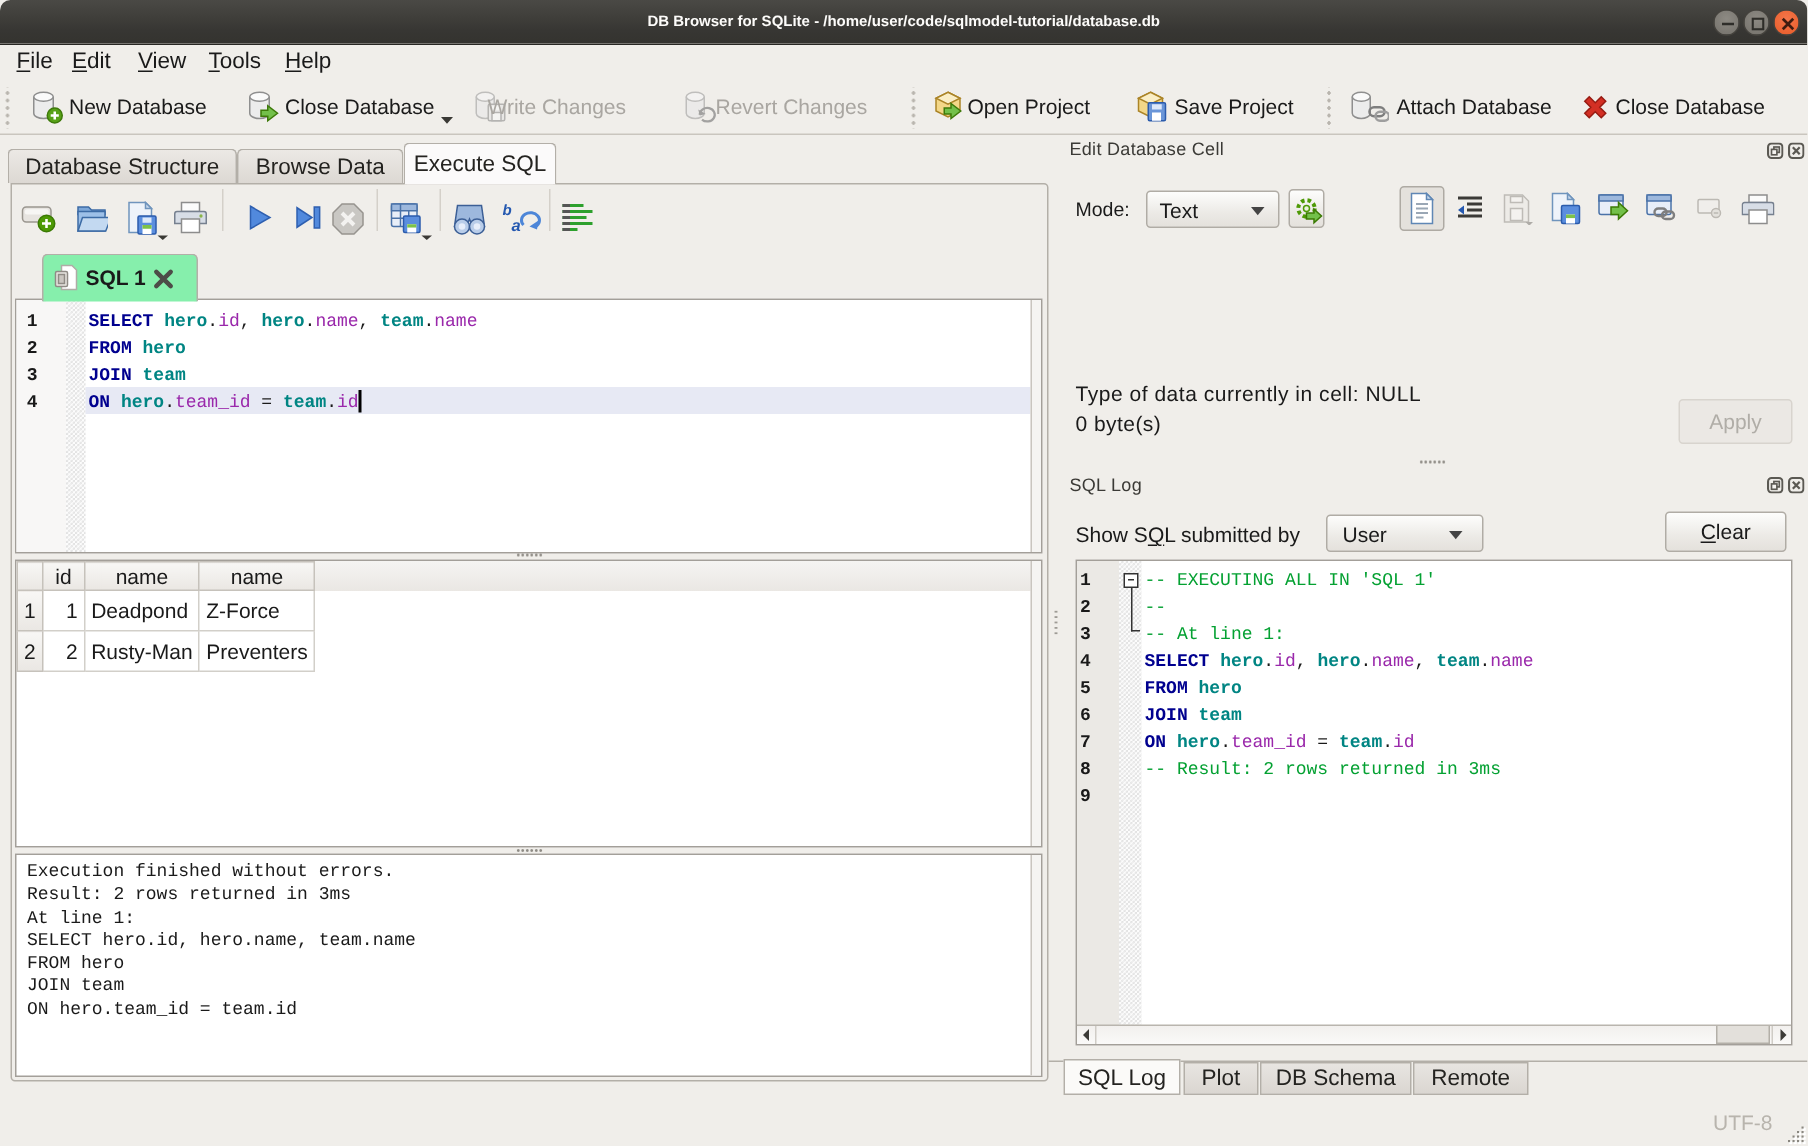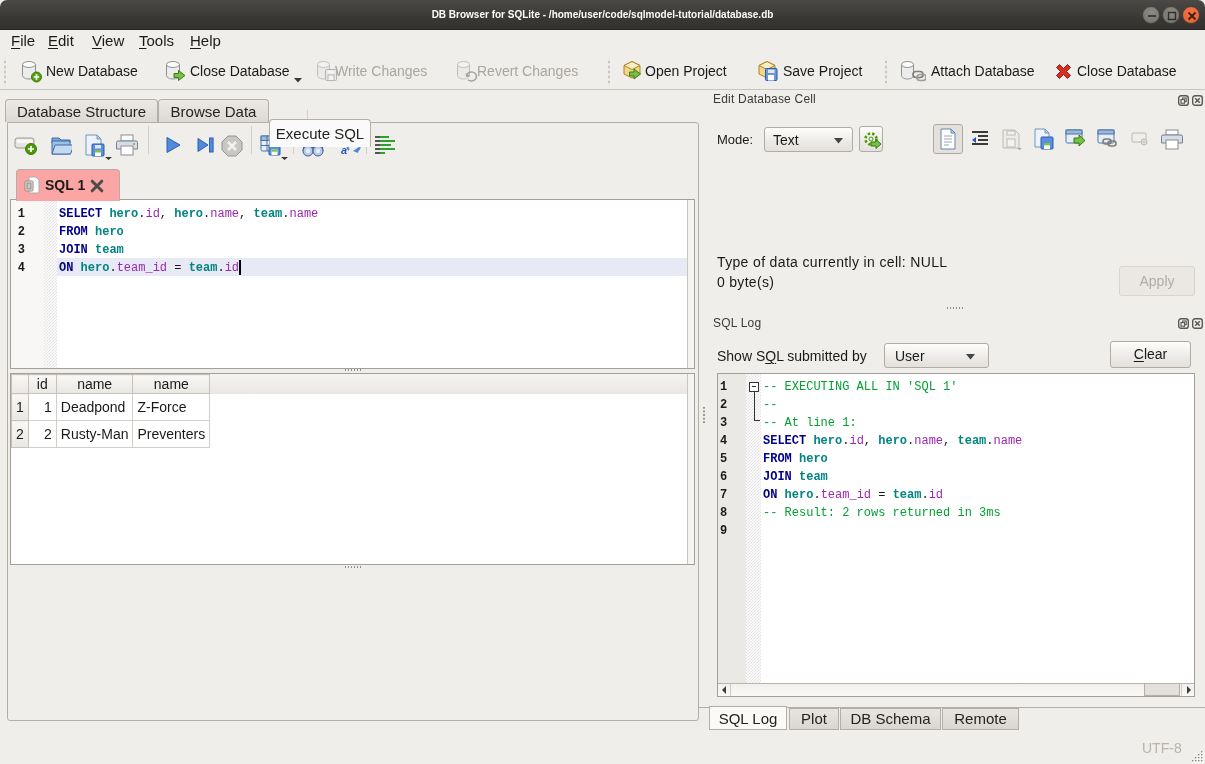--- a/index.html
+++ b/index.html
@@ -38,21 +38,21 @@
 .box{position:absolute;background:#fff;border:1px solid #a39f99;}
 #editor{left:2px;top:76px;width:685px;height:170px;}
 #results{left:2px;top:250px;width:685px;height:192px;}
 #output{left:2px;top:446px;width:685px;height:149px;}
 .dots6{position:absolute;width:18px;height:2px;
  background-image:radial-gradient(circle,#8e8b85 0.8px,transparent 1px);background-size:3px 2px;}
 
 #sqltb{position:absolute;left:0;top:0;width:689px;height:44px;}
 #sqltb svg{position:absolute;top:11px;}
 
-#sqltab{position:absolute;left:8px;top:46px;width:104px;height:32px;background:#fca5a5;
+#sqltab{position:absolute;left:20px;top:46px;width:104px;height:32px;background:#86efac;
  border:1px solid #b3afa8;border-bottom:none;border-radius:4px 4px 0 0;z-index:3;}
 #sqltab .lbl{position:absolute;left:28px;top:7px;font-weight:bold;font-size:14px;}
 
 .gutter{position:absolute;top:0;bottom:0;background:#f8f7f6;}
 .fold{position:absolute;top:0;bottom:0;background-image:linear-gradient(45deg,#e2e2e2 25%,transparent 25%,transparent 75%,#e2e2e2 75%),linear-gradient(45deg,#e2e2e2 25%,transparent 25%,transparent 75%,#e2e2e2 75%);background-size:3px 3px;background-position:0 0,1.5px 1.5px;background-color:#fcfcfc;}
 .code{font-family:"Liberation Mono",monospace;font-size:12px;line-height:18px;white-space:pre;}
 .lnum{font-family:"Liberation Mono",monospace;font-size:12px;line-height:18px;font-weight:bold;color:#191919;text-align:right;white-space:pre;}
 .kw{color:#00008f;font-weight:bold;}
 .tbl{color:#008583;font-weight:bold;}
 .fld{color:#9a28ab;}
@@ -132,21 +132,21 @@
       <path d="M1 1 h8 l-4 4.5 z" fill="#3a3935"></path>
     </svg>
   <div class="vsep" style="left:307px;"></div>
   <svg class="abs" style="left:316px;top:8px;" width="22" height="23" viewBox="0 0 22 23" opacity="0.6">
     <path d="M1.5 4.5 v11 c0 2 3 3.5 6 3.5 s6 -1.5 6 -3.5 v-11" fill="#e9e9e9" stroke="#9f9f9f"></path>
     <ellipse cx="7.5" cy="4.5" rx="6" ry="3" fill="#f6f6f6" stroke="#9f9f9f"></ellipse>
     <rect x="9.5" y="9.5" width="11" height="11" rx="1" fill="#e3e3e3" stroke="#8e8e8e"></rect>
     <rect x="12" y="15" width="6" height="5.5" fill="#f8f8f8" stroke="#8e8e8e"></rect>
     <rect x="12" y="10.5" width="6" height="3" fill="#f8f8f8"></rect>
   </svg>
-  <span class="tbtxt dis" style="left:335px;text-align:right;">Write Changes</span>
+  <span class="tbtxt dis" style="left:325px;text-align:right;">Write Changes</span>
   <svg class="abs" style="left:456px;top:8px;" width="22" height="23" viewBox="0 0 22 23" opacity="0.6">
     <path d="M1.5 4.5 v11 c0 2 3 3.5 6 3.5 s6 -1.5 6 -3.5 v-11" fill="#e9e9e9" stroke="#9f9f9f"></path>
     <ellipse cx="7.5" cy="4.5" rx="6" ry="3" fill="#f6f6f6" stroke="#9f9f9f"></ellipse>
     <path d="M10.5 16.5 a5 4.5 0 1 1 1.5 3.2" fill="none" stroke="#6f6f6f" stroke-width="1.5"></path>
     <path d="M9.5 13 l1 4 4 -1 z" fill="#6f6f6f"></path>
   </svg>
   <span class="tbtxt dis" style="left:477px;">Revert Changes</span>
   <div class="handle" style="left:607px;top:6px;"></div>
   <svg class="abs" style="left:622px;top:8px;" width="21" height="22" viewBox="0 0 21 22">
     <path d="M10 1.5 l8 4 v8.5 l-8 4 -8 -4 V5.5 z" fill="#f3d788" stroke="#ab8427"></path>
@@ -175,21 +175,21 @@
   </svg>
   <span class="tbtxt" style="left:1077px;">Close Database</span>
 </div>
 
 <div class="mtab" style="left:5px;width:153px;">
     <div style="margin-top:3px;">Database Structure</div>
   </div>
 <div class="mtab" style="left:158px;width:111px;">
     <div style="margin-top:3px;">Browse Data</div>
   </div>
-<div class="mtab act" style="left:269px;width:102px;margin-top:24px;">
+<div class="mtab act" style="left:269px;width:102px;">
     <div style="margin-top:5px;">Execute SQL</div>
   </div>
 
 <div id="tabframe">
   <div id="sqltb">
     <svg style="left:6px;" width="24" height="22" viewBox="0 0 24 22">
       <rect x="1" y="4" width="19" height="10" rx="2.5" fill="#e7e4e0" stroke="#9a968f"></rect>
       <rect x="2.5" y="5.5" width="16" height="3.5" rx="1.5" fill="#f7f6f4"></rect>
       <circle cx="17" cy="15" r="5.5" fill="#4e9a06" stroke="#3b7a04"></circle>
       <path d="M17 12 v6 M14 15 h6" stroke="#fff" stroke-width="1.7"></path>
@@ -303,20 +303,30 @@
       <tr>
             <th class="rh">2</th>
             <td style="text-align:right;">2</td>
             <td>Rusty-Man</td>
             <td>Preventers</td>
           </tr>
     </tbody>
       </table>
   </div>
   <div class="dots6" style="left:336px;top:443px;"></div>
+  <div class="box" id="output">
+    <div class="abs" style="right:0;top:0;bottom:0;width:7px;border-left:1px solid #c9c5bf;background:#f5f4f2;"></div>
+    <pre>Execution finished without errors.
+Result: 2 rows returned in 3ms
+At line 1:
+SELECT hero.id, hero.name, team.name
+FROM hero
+JOIN team
+ON hero.team_id = team.id</pre>
+  </div>
 </div>
 
 <div id="rightpanel">
 
   <span class="docktitle" style="left:14px;top:2px;">Edit Database Cell</span>
   <div class="dots6" style="left:247px;top:217px;"></div>
   <svg class="abs" style="left:479px;top:5px;" width="11" height="11">
       <rect x="0.7" y="0.7" width="9.6" height="9.6" rx="2.4" fill="none" stroke="#5b5953" stroke-width="1.4"></rect>
       <rect x="4.6" y="3" width="3.6" height="3.6" fill="none" stroke="#5b5953" stroke-width="1.1"></rect>
       <rect x="3" y="4.6" width="3.6" height="3.6" fill="#f4f2ef" stroke="#5b5953" stroke-width="1.1"></rect>

